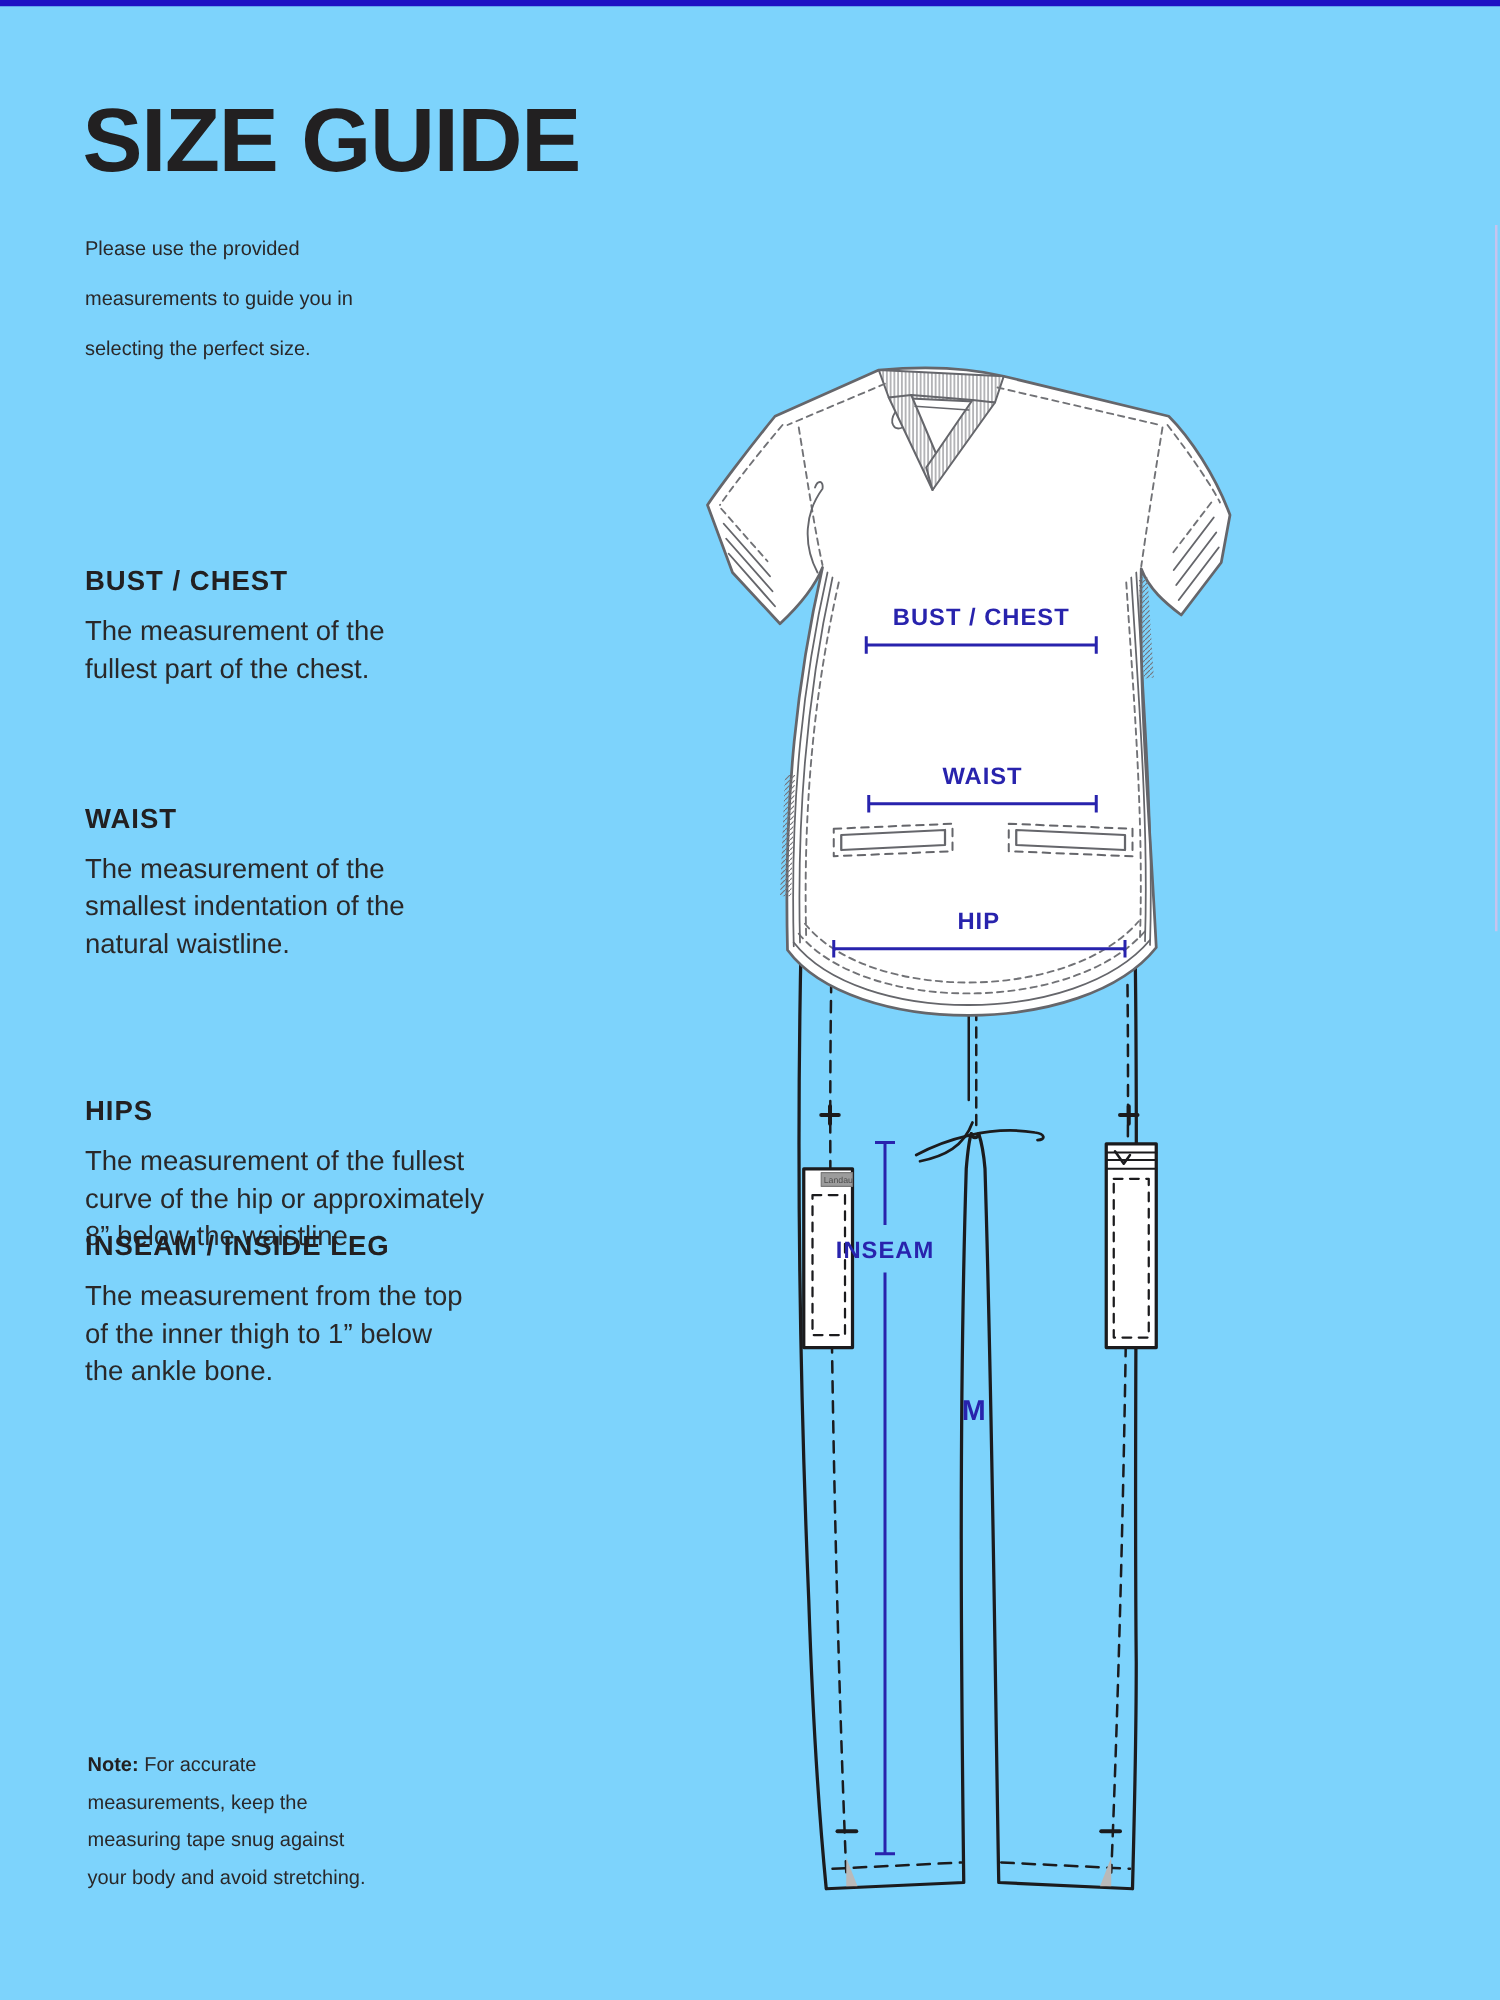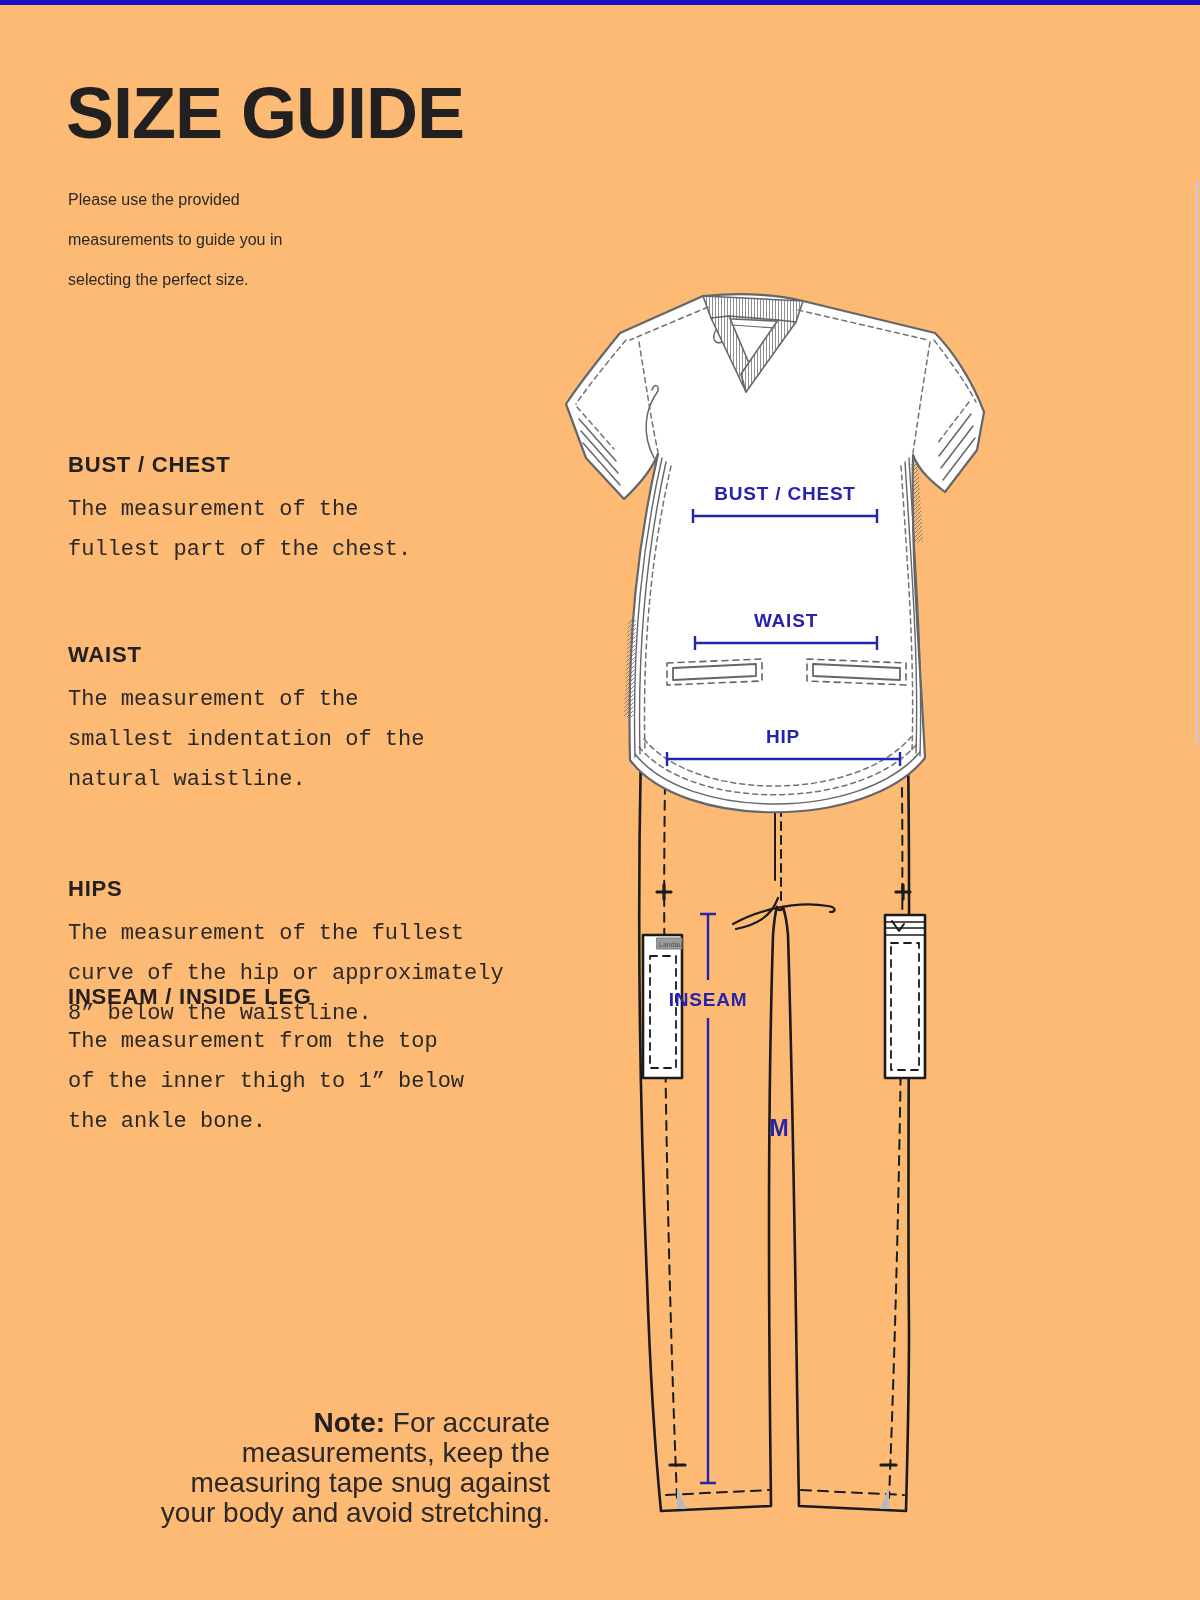--- a/index.html
+++ b/index.html
@@ -1,28 +1,28 @@
 <!DOCTYPE html>
 <html><head>
 <meta charset="utf-8">
 <style>
   html,body{margin:0;padding:0;background:#ffffff;}
-  .page{position:relative;width:1200px;height:1600px;background:#fdba74;overflow:hidden;
+  .page{position:relative;width:1200px;height:1600px;background:#7dd3fc;overflow:hidden;
         font-family:"Liberation Sans", sans-serif;color:#232021;}
   .topbar{position:absolute;left:0;top:0;width:1200px;height:5px;background:#1e10c4;}
   .edge-line{position:absolute;left:1196px;top:180px;width:2px;height:565px;background:#c6c4ee;}
   .title{position:absolute;left:66px;top:72px;margin:0;font-size:72px;font-weight:bold;
          letter-spacing:-1px;color:#222021;}
   .intro{position:absolute;left:68px;top:180px;margin:0;width:480px;font-size:16px;line-height:40px;
          color:#2a2829;white-space:pre-line;}
   .sec{position:absolute;left:68px;width:470px;}
   .sec h2{margin:0 0 12px 0;font-size:22px;font-weight:bold;letter-spacing:0.8px;color:#222021;}
-  .sec p{margin:0;font-size:22px;line-height:40px;color:#2a2829;white-space:pre-line;font-family:Liberation Mono, monospace;}
-  .note{position:absolute;left:68px;top:1396px;margin:12px;width:470px;font-size:28px;line-height:30px;
-        color:#2a2829;white-space:pre-line;text-align:right;}
+  .sec p{margin:0;font-size:22px;line-height:30px;color:#2a2829;white-space:pre-line;}
+  .note{position:absolute;left:68px;top:1396px;margin:2px;width:470px;font-size:16px;line-height:30px;
+        color:#2a2829;white-space:pre-line;}
   .note b{font-weight:bold;color:#222021;}
   .fig{position:absolute;left:540px;top:280px;}
   .blueLabel{font-family:"Liberation Sans", sans-serif;font-size:19px;font-weight:bold;
              letter-spacing:0.8px;fill:#2823ad;}
   .mMark{font-family:"Liberation Sans", sans-serif;font-size:23px;font-weight:bold;fill:#2823ad;}
   .tagTxt{font-family:"Liberation Sans", sans-serif;font-size:7px;fill:#4e4e4e;}
 </style>
 </head>
 <body>
 

